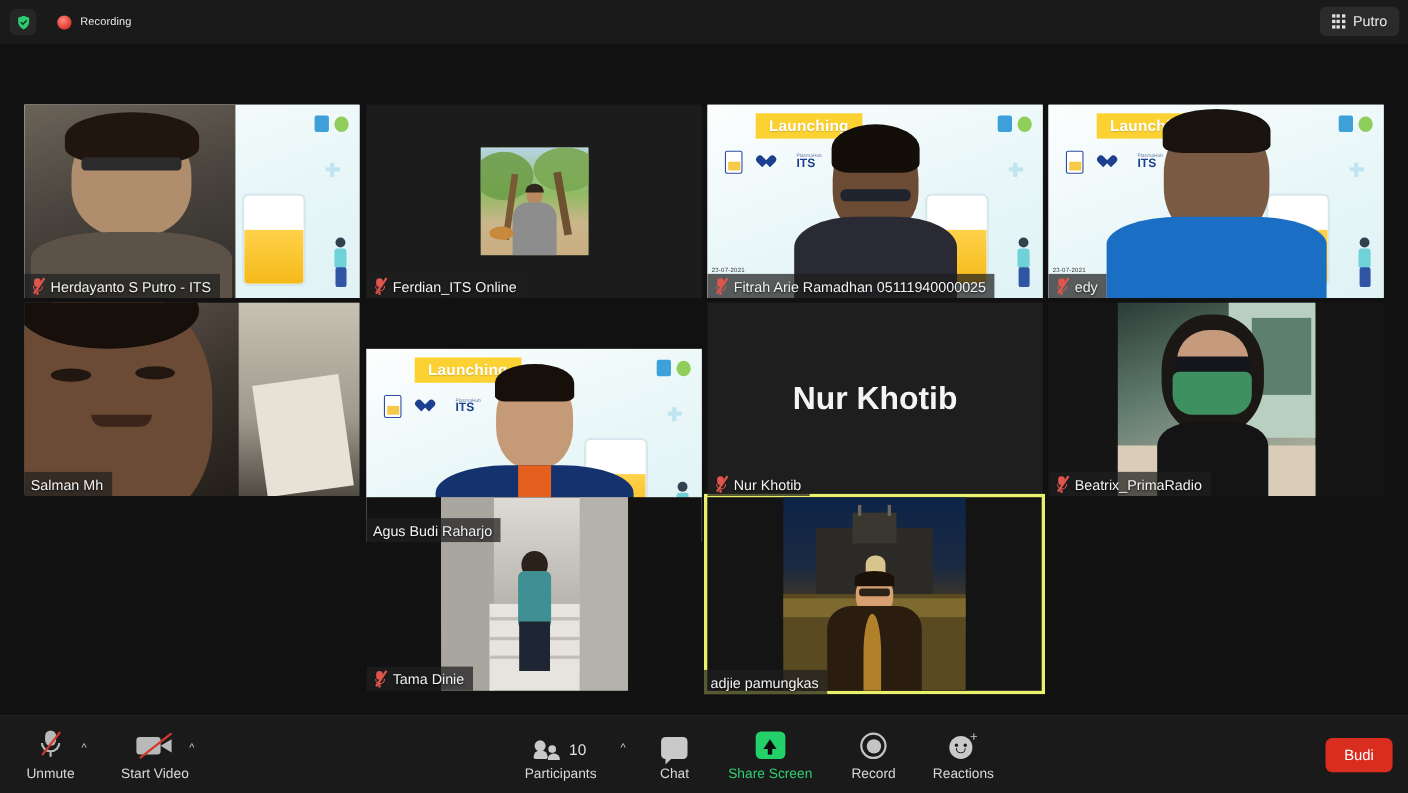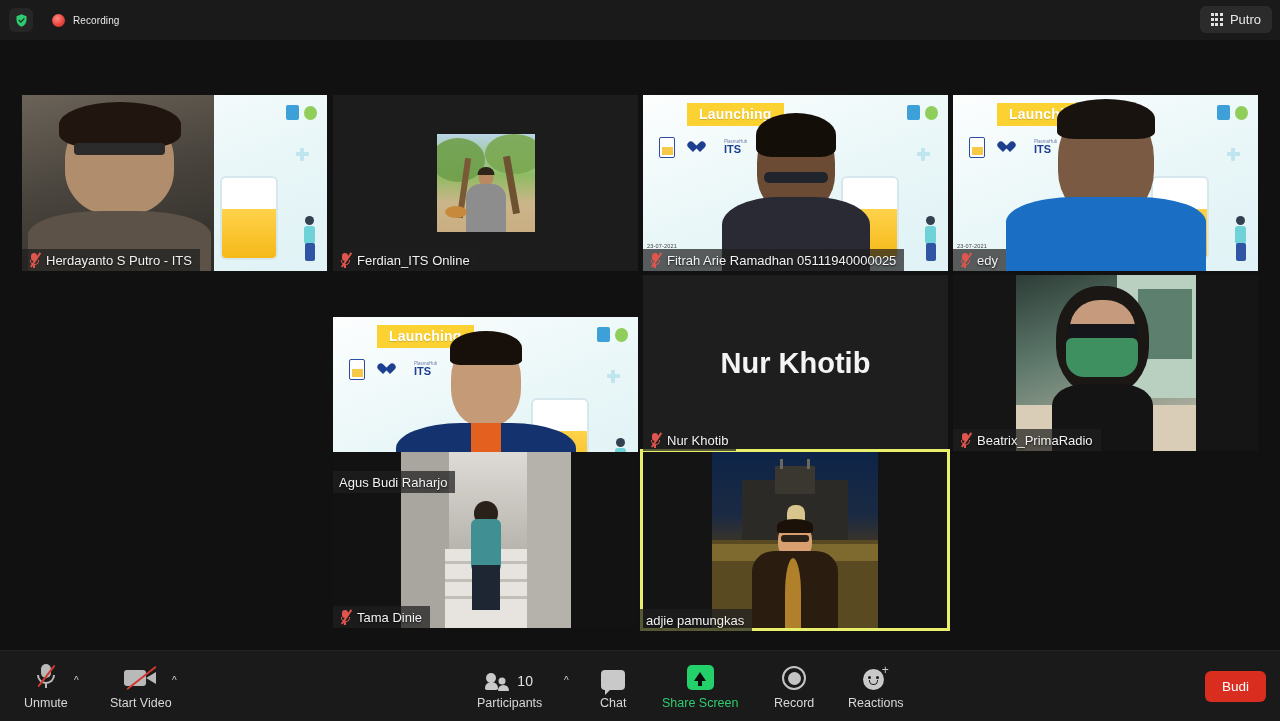--- a/index.html
+++ b/index.html
@@ -453,20 +453,34 @@
         <span class="mute-ic">
             <span class="body"></span>
             <span class="stand"></span>
             <span class="post"></span>
             <span class="slash"></span>
           </span>
         <span class="nm">edy</span>
       </div>
     </div>
 
+    <div class="tile" style="left:22px;top:235px;width:305px;height:176px;">
+      <div class="cam" style="background:linear-gradient(150deg,#6b6158 0%,#3a332c 48%,#16130f 100%);">
+        <div style="position:absolute;right:0;top:0;width:36%;height:100%;background:linear-gradient(180deg,#c8c2b4 0%,#9e998c 60%,#4f4b43 100%);"></div>
+        <div style="position:absolute;right:4%;top:40%;width:26%;height:58%;background:#e6e2d6;transform:rotate(-8deg);"></div>
+        <div style="position:absolute;left:-6%;top:-8%;width:62%;height:124%;border-radius:46% 46% 40% 40%;background:#6b4b36;"></div>
+        <div style="position:absolute;left:-2%;top:-16%;width:54%;height:40%;border-radius:50%;background:#160f0a;"></div>
+        <div style="position:absolute;left:8%;top:34%;width:12%;height:7%;border-radius:50%;background:#221710;"></div>
+        <div style="position:absolute;left:33%;top:33%;width:12%;height:7%;border-radius:50%;background:#221710;"></div>
+        <div style="position:absolute;left:20%;top:58%;width:18%;height:6%;border-radius:0 0 12px 12px;background:#3b241a;"></div>
+      </div>
+      <div class="namebar">
+        <span class="nm">Salman Mh</span>
+      </div>
+    </div>
 
     <div class="tile" style="left:333px;top:277px;width:305px;height:176px;">
       <div class="vbg">
         <div class="sky"></div>
         <div class="launch">Launching</div>
         <div class="logo">
           <span class="bagicon"></span>
             <span class="heart"></span>
           <span class="its"><small>PlasmaHub</small>ITS</span>
         </div>

